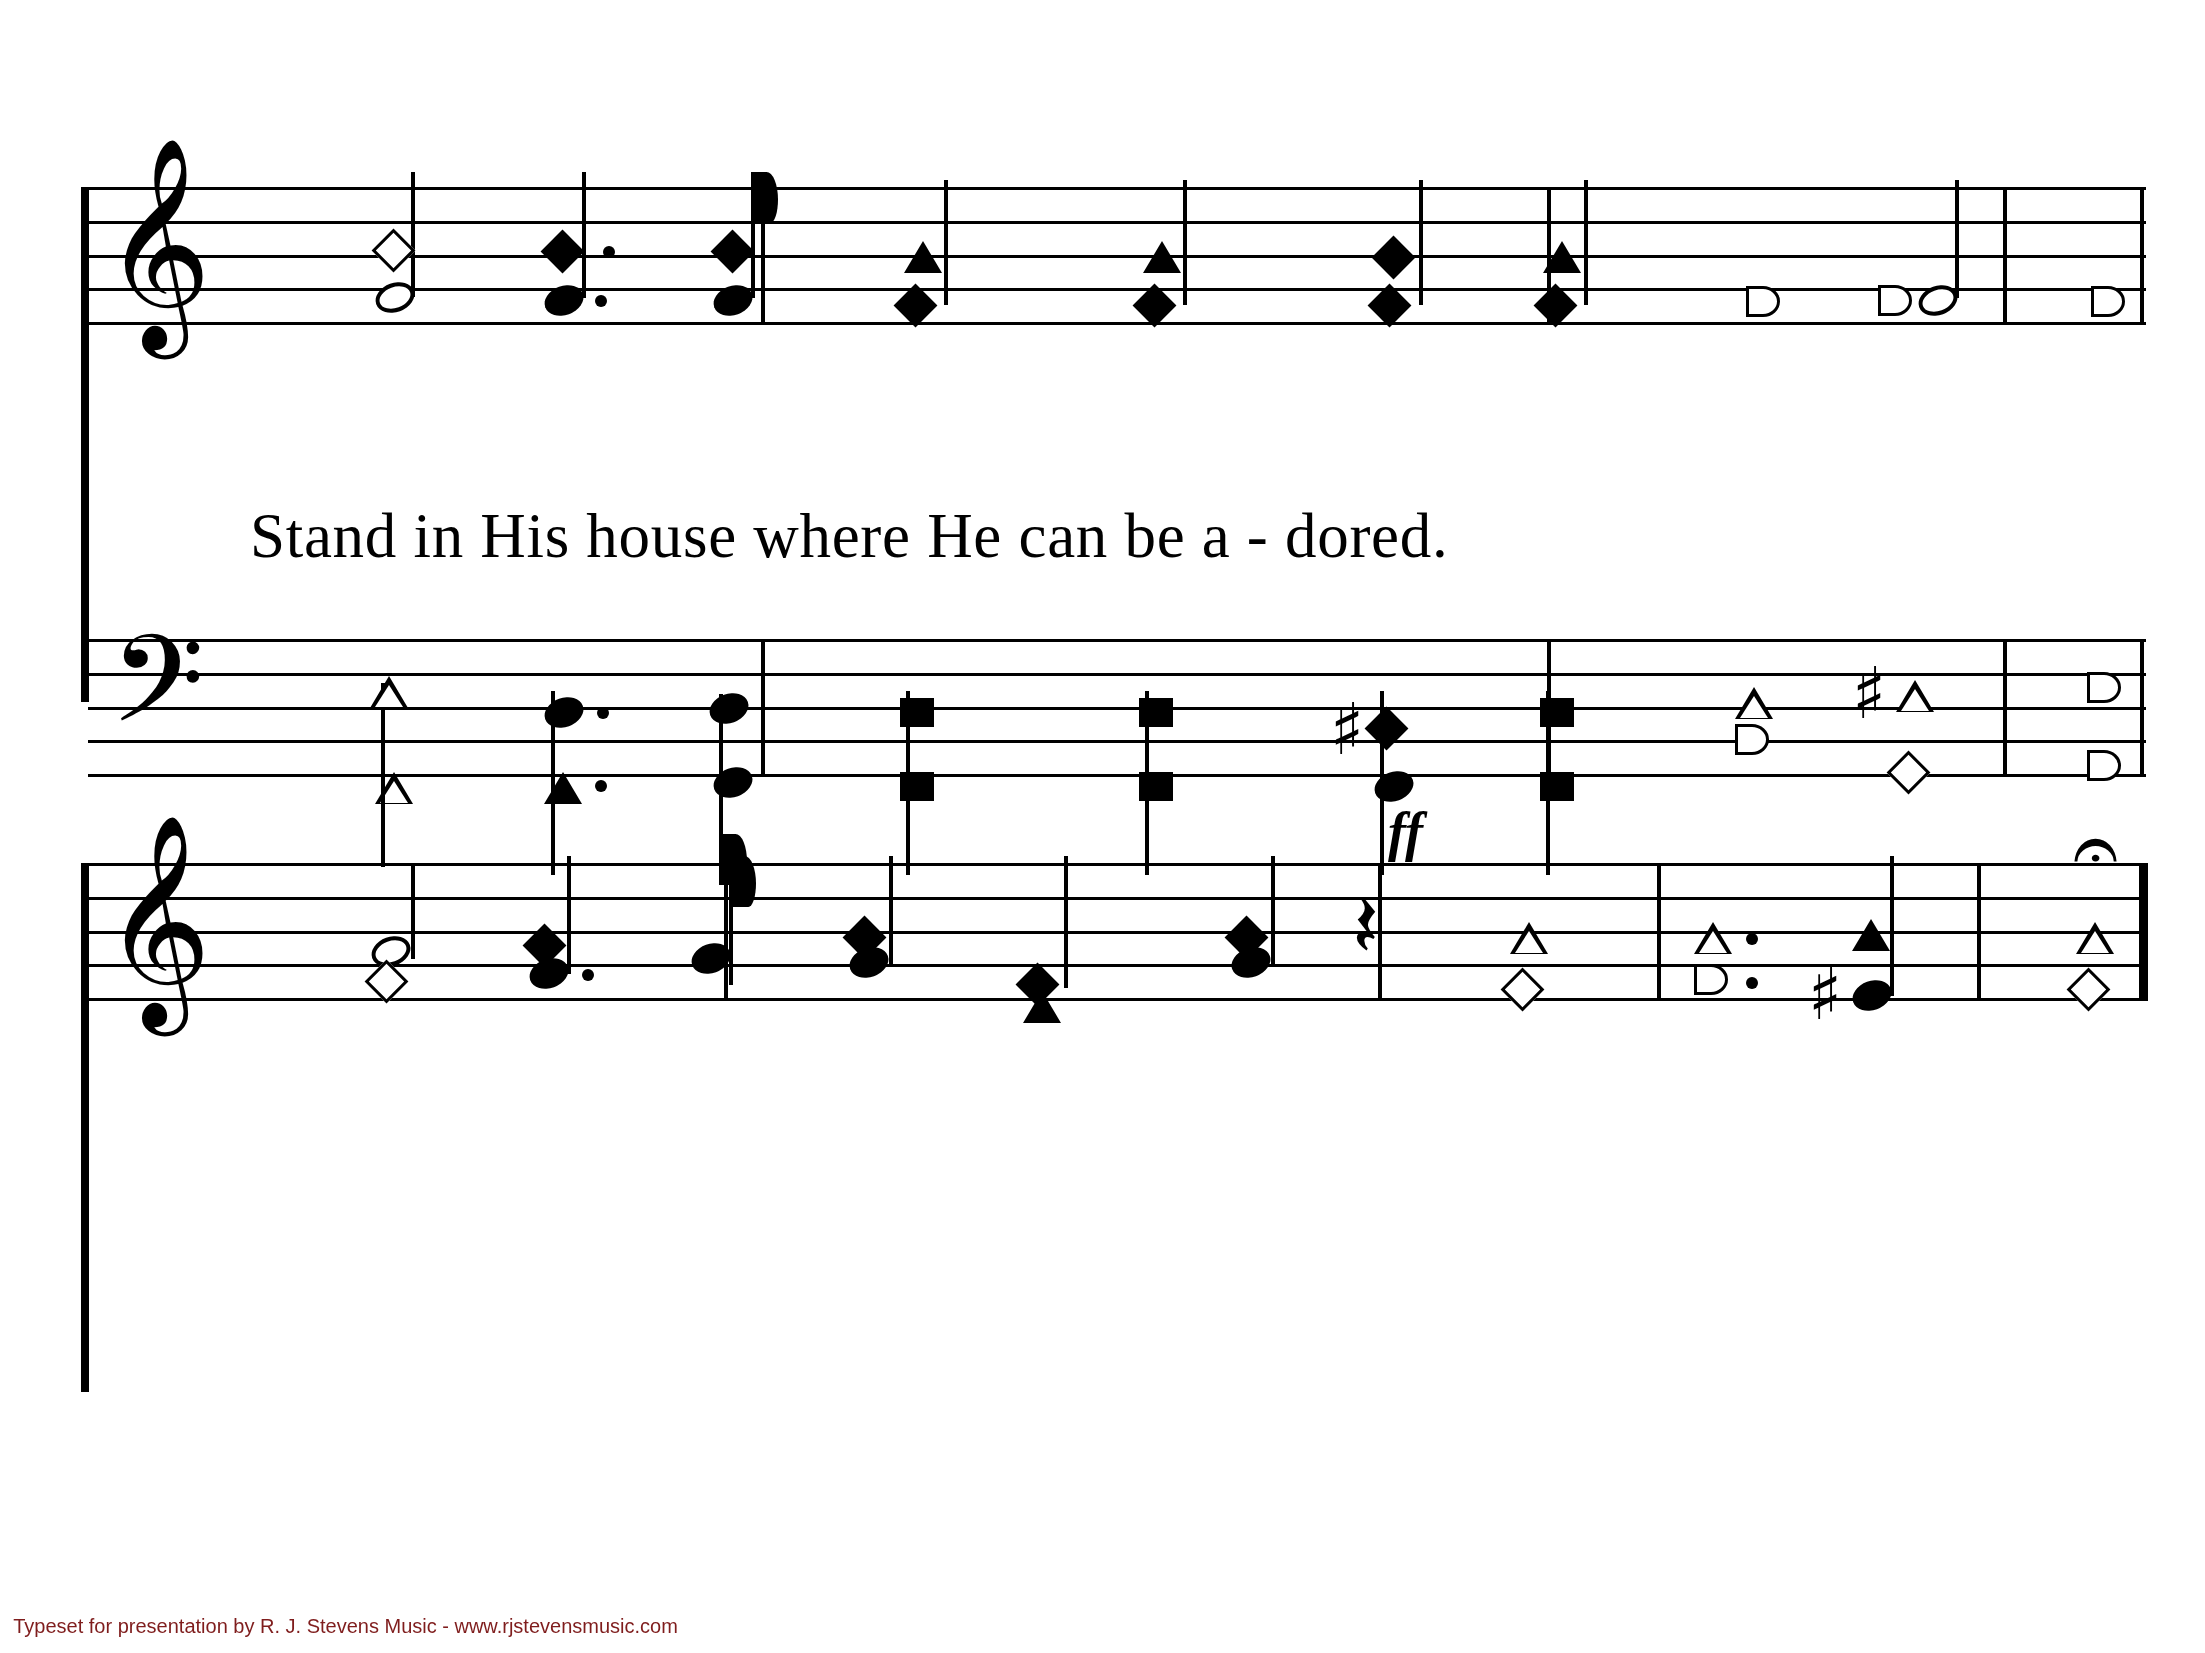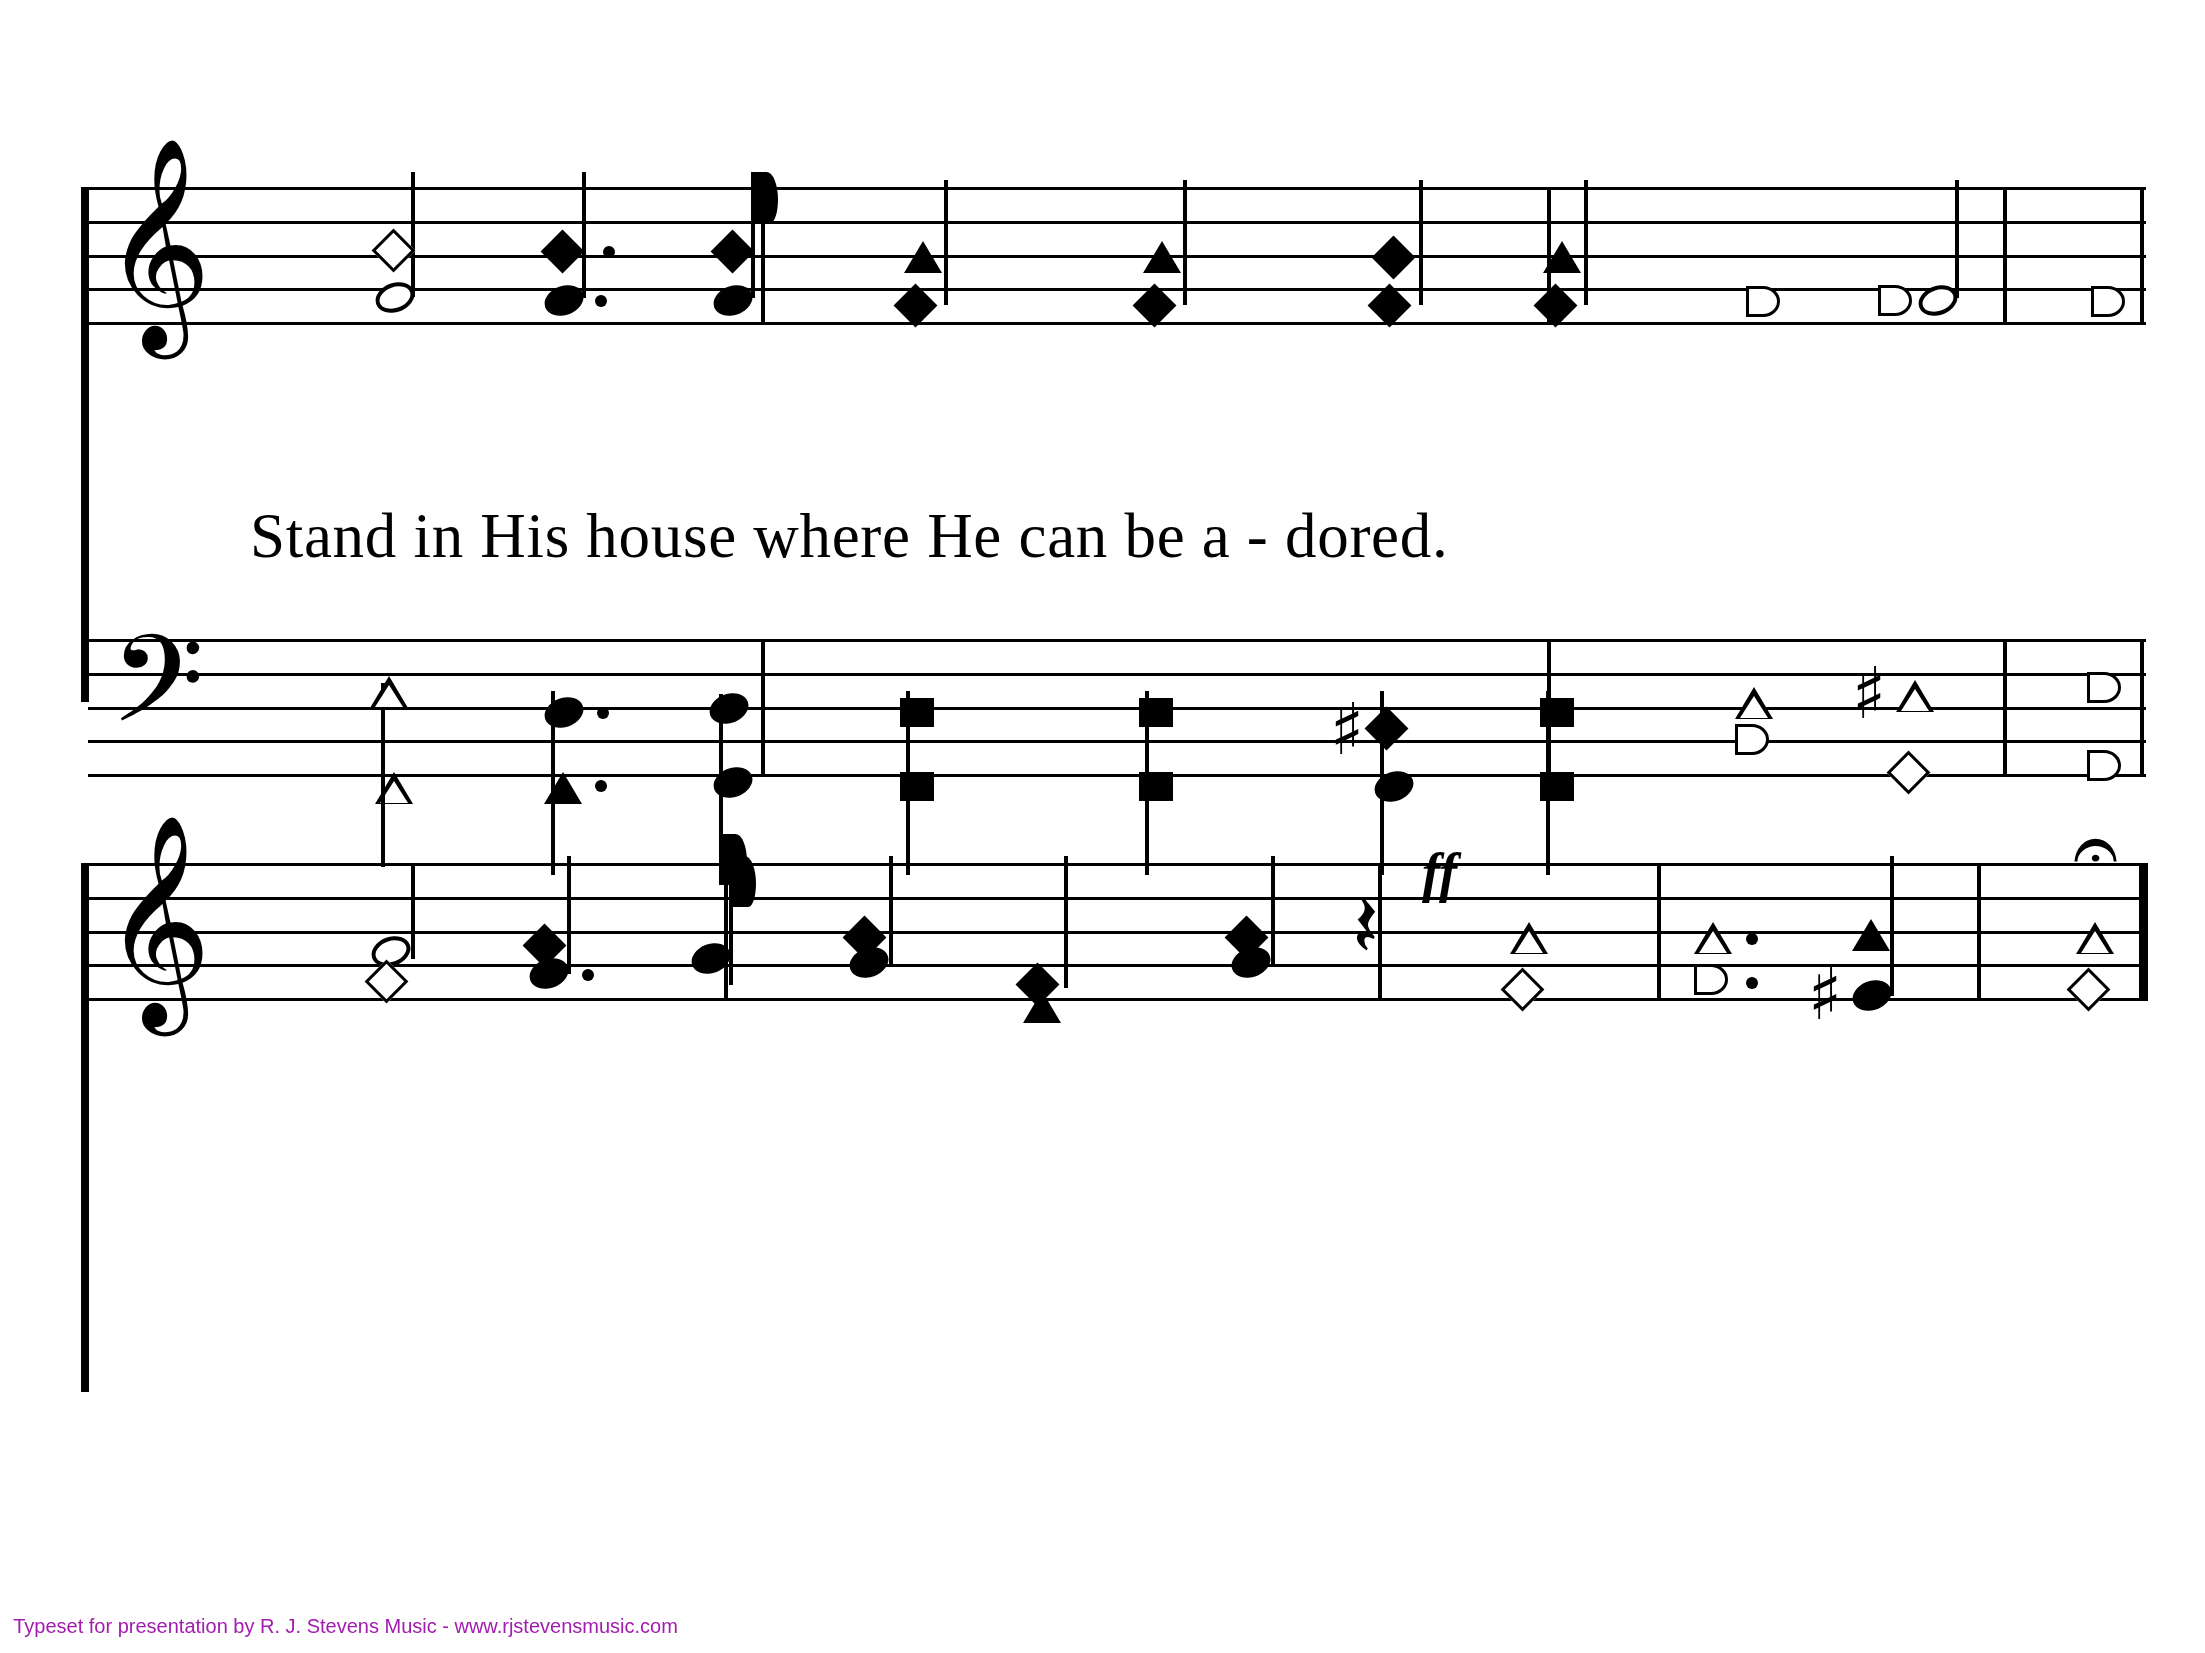--- a/index.html
+++ b/index.html
@@ -214,21 +214,21 @@
     font-family: "DejaVu Sans", sans-serif;
   }
 
   
   .credit {
     position: absolute;
     left: 13.2px;
     bottom: 16px;
     font-size: 20px;
     font-family: "Liberation Sans", sans-serif;
-    color: #a21caf;
+    color: #7f1d1d;
   }
 </style>
 </head>
 <body>
 
 <div class="page">
 
   <div class="system" id="system-1">
 
     <div class="brace" style="top:77px; height:515px;"></div>
@@ -416,21 +416,21 @@
       </div>
     <div class="note" style="left:1999px; top:640px;">
         <div class="sh-dee"></div>
       </div>
   </div>
 
   <div class="system" id="system-2">
 
     <div class="brace" style="top:62px; height:529px;"></div>
 
-    <div class="dynamic" style="left:1334px; top:0px;margin-top:41px;">ff</div>
+    <div class="dynamic" style="left:1300px; top:0px;">ff</div>
 
     <div class="fermata" style="left:1985px; top:7.4px;">𝄐</div>
 
     <div class="staff" style="top:62px;">
       <div class="line"></div>
       <div class="line"></div>
       <div class="line"></div>
       <div class="line"></div>
       <div class="line"></div>
     </div>

